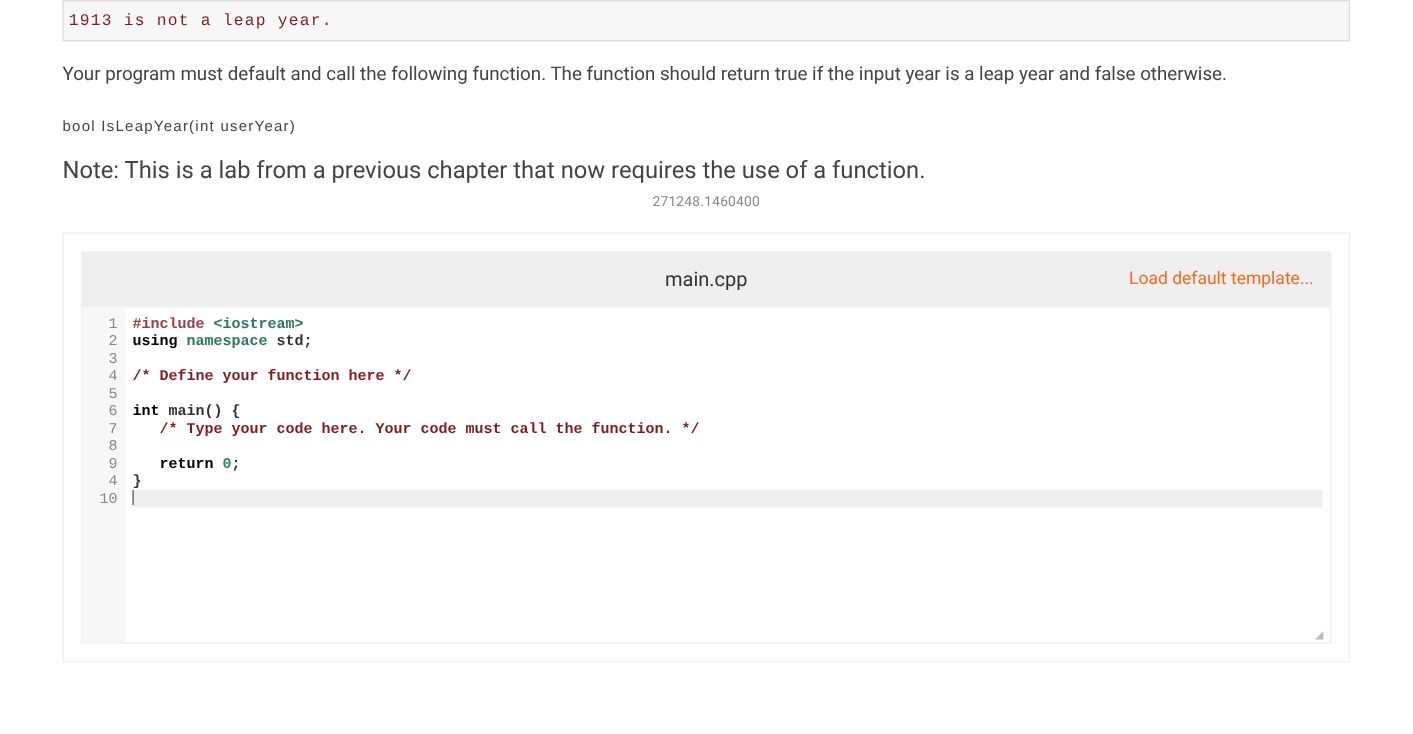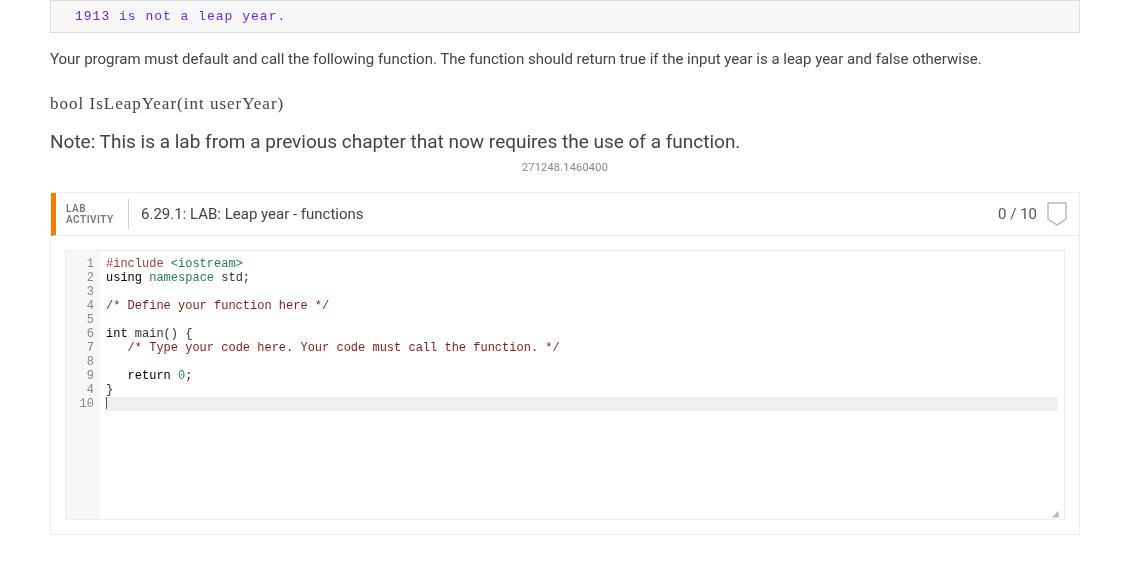--- a/index.html
+++ b/index.html
@@ -7,36 +7,36 @@
     margin: 0;
     font-family: -apple-system, BlinkMacSystemFont, "Segoe UI", Roboto, "Helvetica Neue", Arial, sans-serif;
     font-size: 14px;
     color: #444;
     background: #fff;
     padding: 0 50px;
   }
   .pre-output {
     background: #f7f7f7;
     border: 1px solid #ddd;
-    padding: 8px 24px;
+    padding: 8px 4px;
     font-family: Consolas, Menlo, "Courier New", monospace;
     font-size: 13px;
-    color: #6d28d9;
+    color: #7f1d1d;
     margin: 0 0 16px 0;
     letter-spacing: 1px;
   }
   .instr-para {
     color: #444;
     font-size: 15px;
     margin: 16px 0 6px 0;
     line-height: 1.4;
   }
   .code-inline {
-    font-family: Liberation Serif, serif;
-    font-size: 17px;
+    font-family: Liberation Sans, sans-serif;
+    font-size: 12px;
     color: #444;
     letter-spacing: 1px;
     display: block;
     margin-bottom: 16px;
     margin-top: 24px;
   }
   .note-para {
     font-size: 19px;
     color: #444;
     margin: 16px 0 8px 0;
@@ -138,21 +138,21 @@
     width: 34px;
   }
   .gutter div { height: 14px; }
   .code-lines {
     padding: 6px 6px 6px 6px;
     flex: 1;
     white-space: pre;
     color: #333;
     position: relative;
   }
-  .code-lines .row { height: 14px; }
+  .code-lines .row { height: 14px; font-weight: bold; }
   .row.cursor-row { background: #efefef; }
   .tok-pp  { color: #9a3f3f; }   
   .tok-inc { color: #2b7a5c; }   
   .tok-kw  { color: #000000; }   
   .tok-cmt { color: #7f1d1d; }
   .tok-num { color: #2e8b57; }
   .resize-handle {
     position: absolute;
     right: 2px;
     bottom: 2px;
@@ -176,38 +176,26 @@
 <div class="pre-output">1913 is not a leap year.</div>
 
 <p class="instr-para">Your program must default and call the following function. The function should return true if the input year is a leap year and false otherwise.</p>
 <span class="code-inline">bool IsLeapYear(int userYear)</span>
 
 <p class="note-para">Note: This is a lab from a previous chapter that now requires the use of a function.</p>
 
 <div class="id-code">271248.1460400</div>
 
 <div class="activity-box">
-  <div class="activity-header">
-    <div class="lab-label">
-      <div>LAB</div>
-      <div>ACTIVITY</div>
+
+  <div class="editor-frame">
+    <div class="file-tab">
+      <div class="file-name">main.cpp</div>
+      <div class="load-template">Load default template...</div>
     </div>
-    <div class="header-divider"></div>
-    <div class="activity-title">6.29.1: LAB: Leap year - functions</div>
-    <div class="score-wrap">
-      <span class="score-text">0 / 10</span>
-      <span class="badge-shape">
-        <svg viewBox="0 0 20 24" width="20" height="24">
-          <path d="M1 1 H19 V17 L10 23 L1 17 Z" fill="none" stroke="#bbb" stroke-width="1.5"></path>
-        </svg>
-      </span>
-    </div>
-  </div>
-
-  <div class="editor-frame">
     <div class="code-area">
       <div class="gutter" id="gutter">
           <div>1</div>
           <div>2</div>
           <div>3</div>
           <div>4</div>
           <div>5</div>
           <div>6</div>
           <div>7</div>
           <div>8</div>

